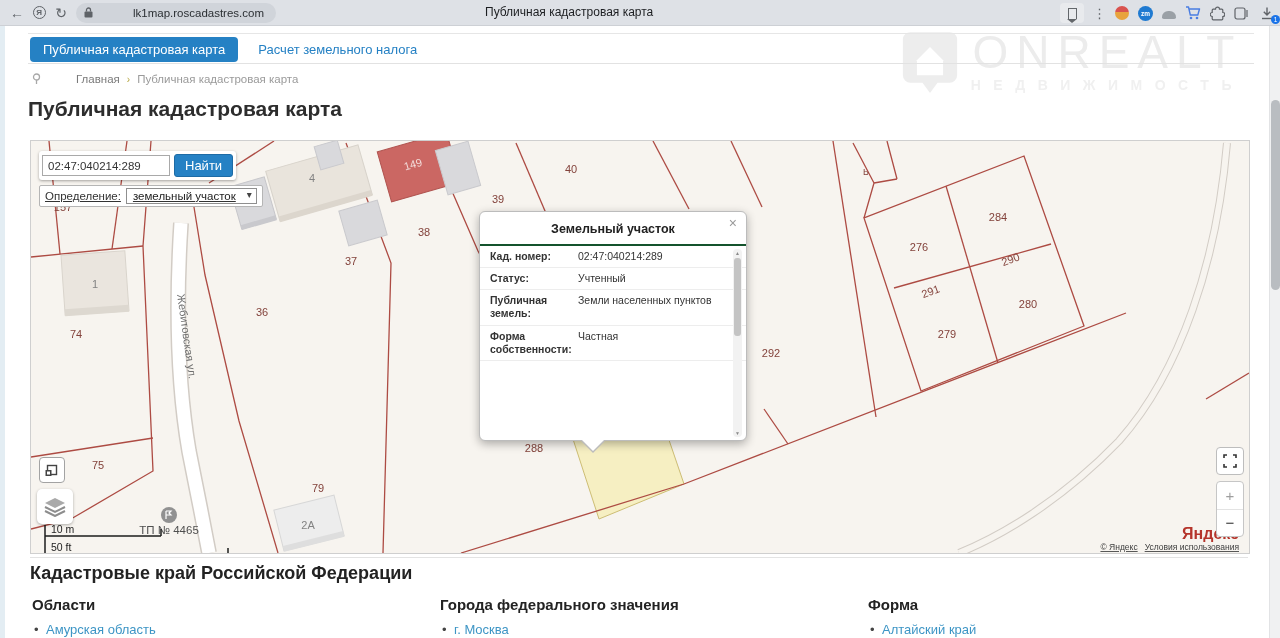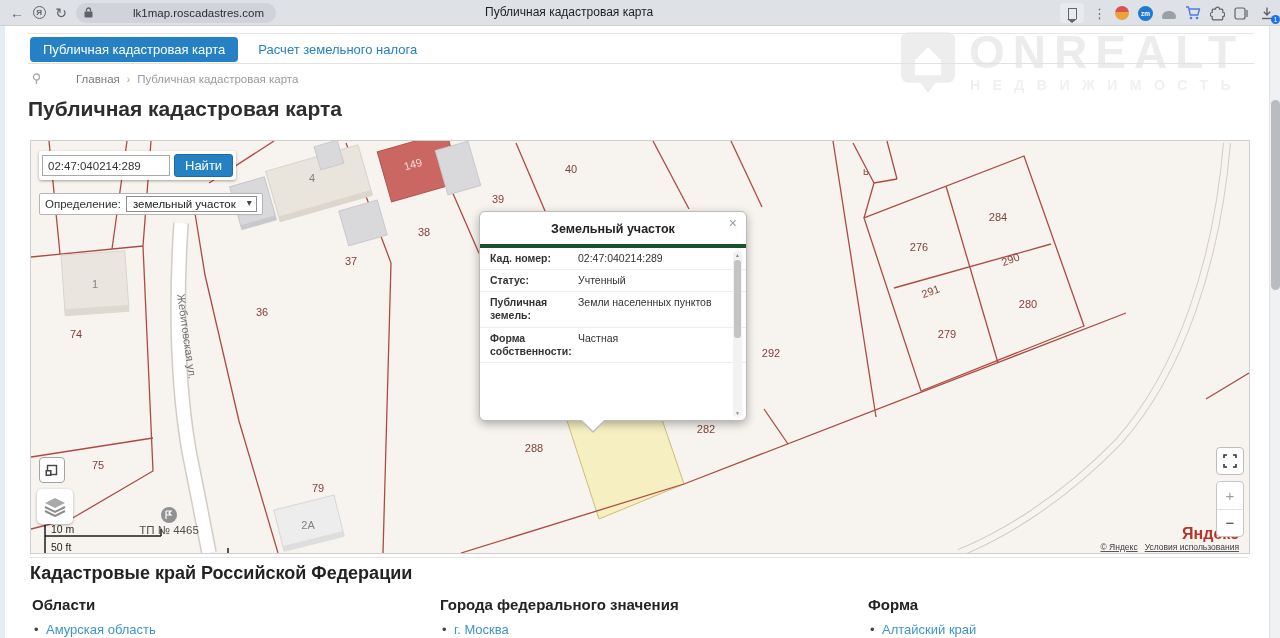--- a/index.html
+++ b/index.html
@@ -34,21 +34,21 @@
   
   .page-scrollbar { position:absolute; right:0; top:26px; width:11px; height:612px; background:#f0f1f2;
                     border-left:1px solid #e2e3e5; z-index:29; }
   .page-scroll-thumb { position:absolute; left:1px; top:74px; width:9px; height:190px; background:#b9bdc1; border-radius:5px; }
 
   .left-strip { position:absolute; left:0; top:26px; width:5px; height:612px; background:#e3edf3; z-index:2; }
 
   
   .watermark { position:absolute; top:30px; right:36px; display:flex; align-items:flex-start; gap:12px; z-index:1; }
   .wm-text { text-align:center; }
-  .wm-brand { font-size:46px; font-weight:700; letter-spacing:8px; color:#ececec; line-height:44px; }
+  .wm-brand { font-size:46px; font-weight:400; letter-spacing:8px; color:#ececec; line-height:44px; }
   .wm-tag { font-size:14px; font-weight:600; letter-spacing:12.5px; color:#f0f0f0; margin-top:3px; }
 
   
   .rule-top { position:absolute; left:28px; right:26px; top:33px; border-top:1px solid #e6e6e6; z-index:3; }
   .rule-tabs { position:absolute; left:28px; right:26px; top:63px; border-top:1px solid #e2e2e2; z-index:3; }
   .tabs { position:absolute; left:30px; top:37px; display:flex; align-items:center; z-index:4; }
   .tab-primary { background:#2581c4; color:#fff; font-size:13px; padding:5px 13px; border-radius:4px; cursor:pointer; }
   .tab-secondary { color:#2581c4; font-size:13px; margin-left:20px; cursor:pointer; }
   .breadcrumb { position:absolute; left:32px; top:73px; display:flex; align-items:center; gap:7px; font-size:11.5px; z-index:4; }
   .bc-home { color:#7a7a7a; cursor:pointer;margin-left:28px; }
@@ -70,32 +70,32 @@
   text.attr { font-size:8.5px; fill:#3c3c3c; text-anchor:end; }
   text.attr tspan { text-decoration:underline; }
 
   
   .search-panel { position:absolute; left:8px; top:10px; background:#fff; border-radius:3px; padding:3px;
                   box-shadow:0 1px 3px rgba(0,0,0,.35); display:flex; align-items:center; z-index:8; }
   .search-input { width:128px; height:21px; border:1px solid #a9a9a9; font-size:11.5px; padding:1px 5px;
                   color:#333; font-family:"Liberation Sans",sans-serif; }
   .search-btn { height:23px; margin-left:4px; background:#2581c4; border:1px solid #1d6ba5; border-radius:3px;
                 color:#fff; font-size:13px; padding:0 10px; cursor:pointer; font-family:"Liberation Sans",sans-serif; }
-  .filter-panel { position:absolute; left:8px; top:52px; background:#fff; border:1px solid #b5b5b5; border-radius:2px;
-                  padding:2px 5px; display:flex; align-items:center; gap:5px; font-size:11.5px; color:#333; z-index:8; }
+  .filter-panel { position:absolute; left:8px; top:44px; background:#fff; border:1px solid #b5b5b5; border-radius:2px;
+                  padding:2px 5px; display:flex; align-items:center; gap:5px; font-size:11.5px; color:#333; z-index:8;text-decoration:underline; }
   .filter-select { position:relative; border:1px solid #8f8f8f; background:#fff; padding:1px 20px 1px 6px;
                    font-size:11.5px; color:#222; cursor:pointer; min-width:118px; }
   .filter-caret { position:absolute; right:4px; top:0; font-size:10px; color:#444; }
 
   
   .popup { position:absolute; left:448px; top:70px; width:268px; background:#fff; border:1px solid #bcbcbc;
            border-radius:6px; box-shadow:0 3px 10px rgba(0,0,0,.3); z-index:9; }
   .popup-close { position:absolute; right:9px; top:4px; color:#9a9a9a; font-size:14px; cursor:pointer; line-height:14px; }
   .popup-title { text-align:center; font-size:12.5px; font-weight:bold; color:#222; padding:10px 0 8px; }
-  .popup-body { position:relative; height:176px; overflow:hidden; border-top:4px solid #14532d; }
+  .popup-body { position:relative; height:196px; overflow:hidden; border-top:2px solid #14532d; }
   .prow { display:flex; padding:2px 12px 2px 10px; border-bottom:1px solid #ededed; }
   .plabel { width:88px; flex:none; font-size:10.5px; font-weight:bold; color:#333; line-height:1.25; padding:2px 4px 2px 0; }
   .pvalue { flex:1; font-size:10.5px; color:#333; line-height:1.25; padding:2px 16px 2px 0; }
   .popup-scroll { position:absolute; right:4px; top:3px; bottom:3px; width:9px; background:#f2f2f2; border-radius:4px; }
   .sb-arrow { position:absolute; left:0; width:9px; text-align:center; font-size:5px; color:#8a8a8a; }
   .sb-up { top:1px; } .sb-down { bottom:1px; }
   .sb-thumb { position:absolute; left:1px; top:9px; width:7px; height:78px; background:#c4c4c4; border-radius:3px; }
   .popup-tail-border { position:absolute; left:100px; bottom:-13px; border-left:13px solid transparent;
                        border-right:13px solid transparent; border-top:13px solid #bcbcbc; }
   .popup-tail { position:absolute; left:101px; bottom:-11px; border-left:12px solid transparent;

